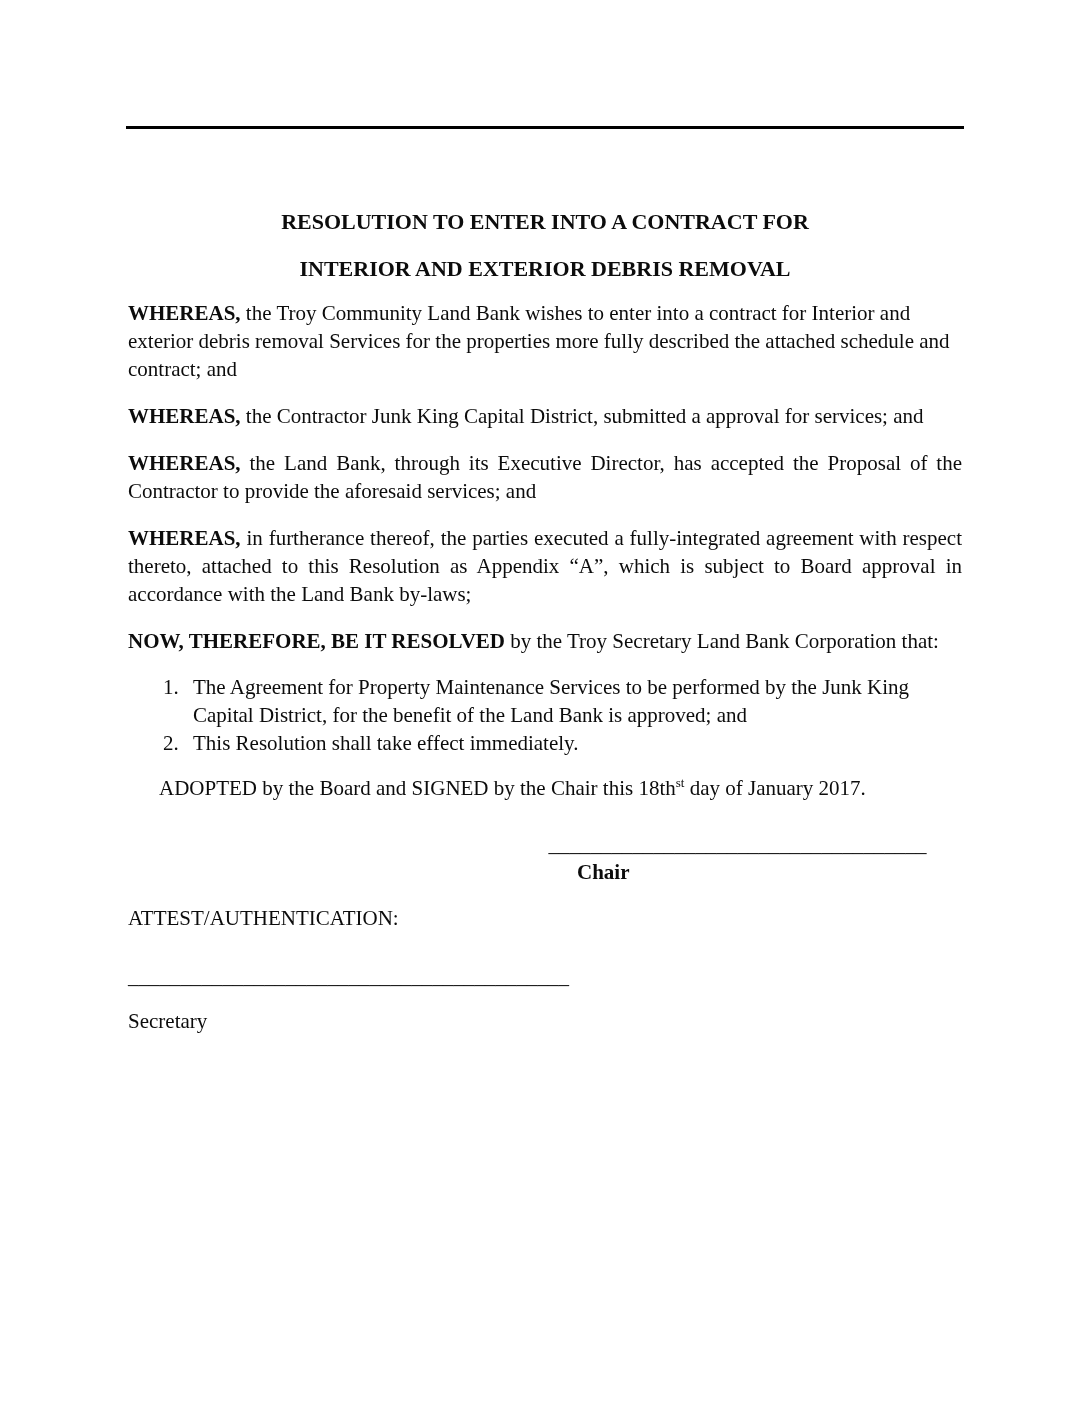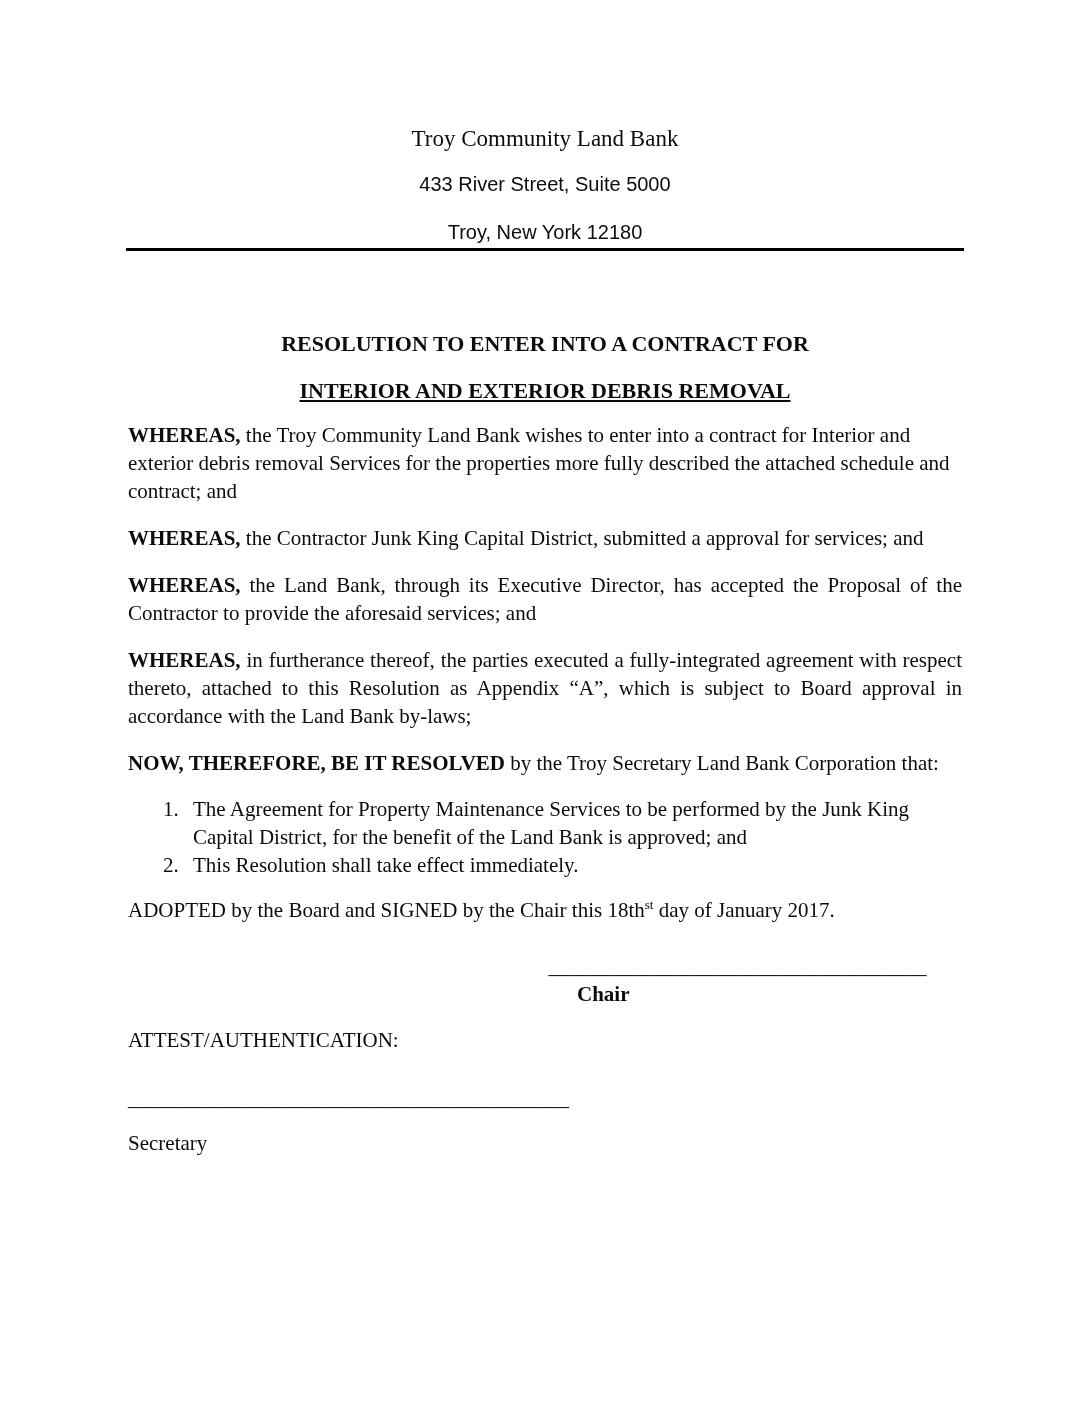--- a/index.html
+++ b/index.html
@@ -36,39 +36,39 @@
     border-top: 3px solid #000000;
     margin: 0 -2px;
   }
   
   .title-block { margin-top: 80px; text-align: center; }
   .title-line {
     font-weight: bold;
     font-size: 22px;
     line-height: 26px;
   }
-  .title-line2 { margin-top: 21px; text-decoration: underline; }
+  .title-line2 { margin-top: 21px; }
   
   .para {
     margin: 19px 0 0 0;
     line-height: 28px;
   }
   .para-first { margin-top: 17px; }
   .para-justify { text-align: justify; }
   .para b { font-weight: bold; }
   
   .list { margin-top: 18px; }
   .list-item { display: flex; line-height: 28px; }
   .list-num {
     flex: 0 0 30px;
     margin-left: 35px;
   }
   .list-text { flex: 1; padding-right: 14px; }
   
-  .adopted { margin-top: 17px; line-height: 28px; }
+  .adopted { margin-top: 17px; line-height: 28px; margin-left: 31px; }
   .adopted sup {
     font-size: 13px;
     line-height: 0;
     vertical-align: 8px;
   }
   
   .chair-line {
     margin-top: 28px;
     margin-left: 385px;
     line-height: 28px;
@@ -92,25 +92,20 @@
   .secretary-label {
     margin-top: 17px;
     line-height: 28px;
   }
 </style>
 </head>
 <body>
 
 <div class="page">
 
-  <div class="letterhead">
-    <div class="org">Troy Community Land Bank</div>
-    <div class="addr addr1">433 River Street, Suite 5000</div>
-    <div class="addr addr2">Troy, New York 12180</div>
-  </div>
 
   <hr class="rule">
 
   <div class="title-block">
     <div class="title-line">RESOLUTION TO ENTER INTO A CONTRACT FOR</div>
     <div class="title-line title-line2">INTERIOR AND EXTERIOR DEBRIS REMOVAL</div>
   </div>
 
   <p class="para para-first"><b>WHEREAS,</b><span> the Troy Community Land Bank wishes to enter into a contract for Interior and exterior debris removal Services for the properties more fully described the attached schedule and contract; and</span></p>
 

